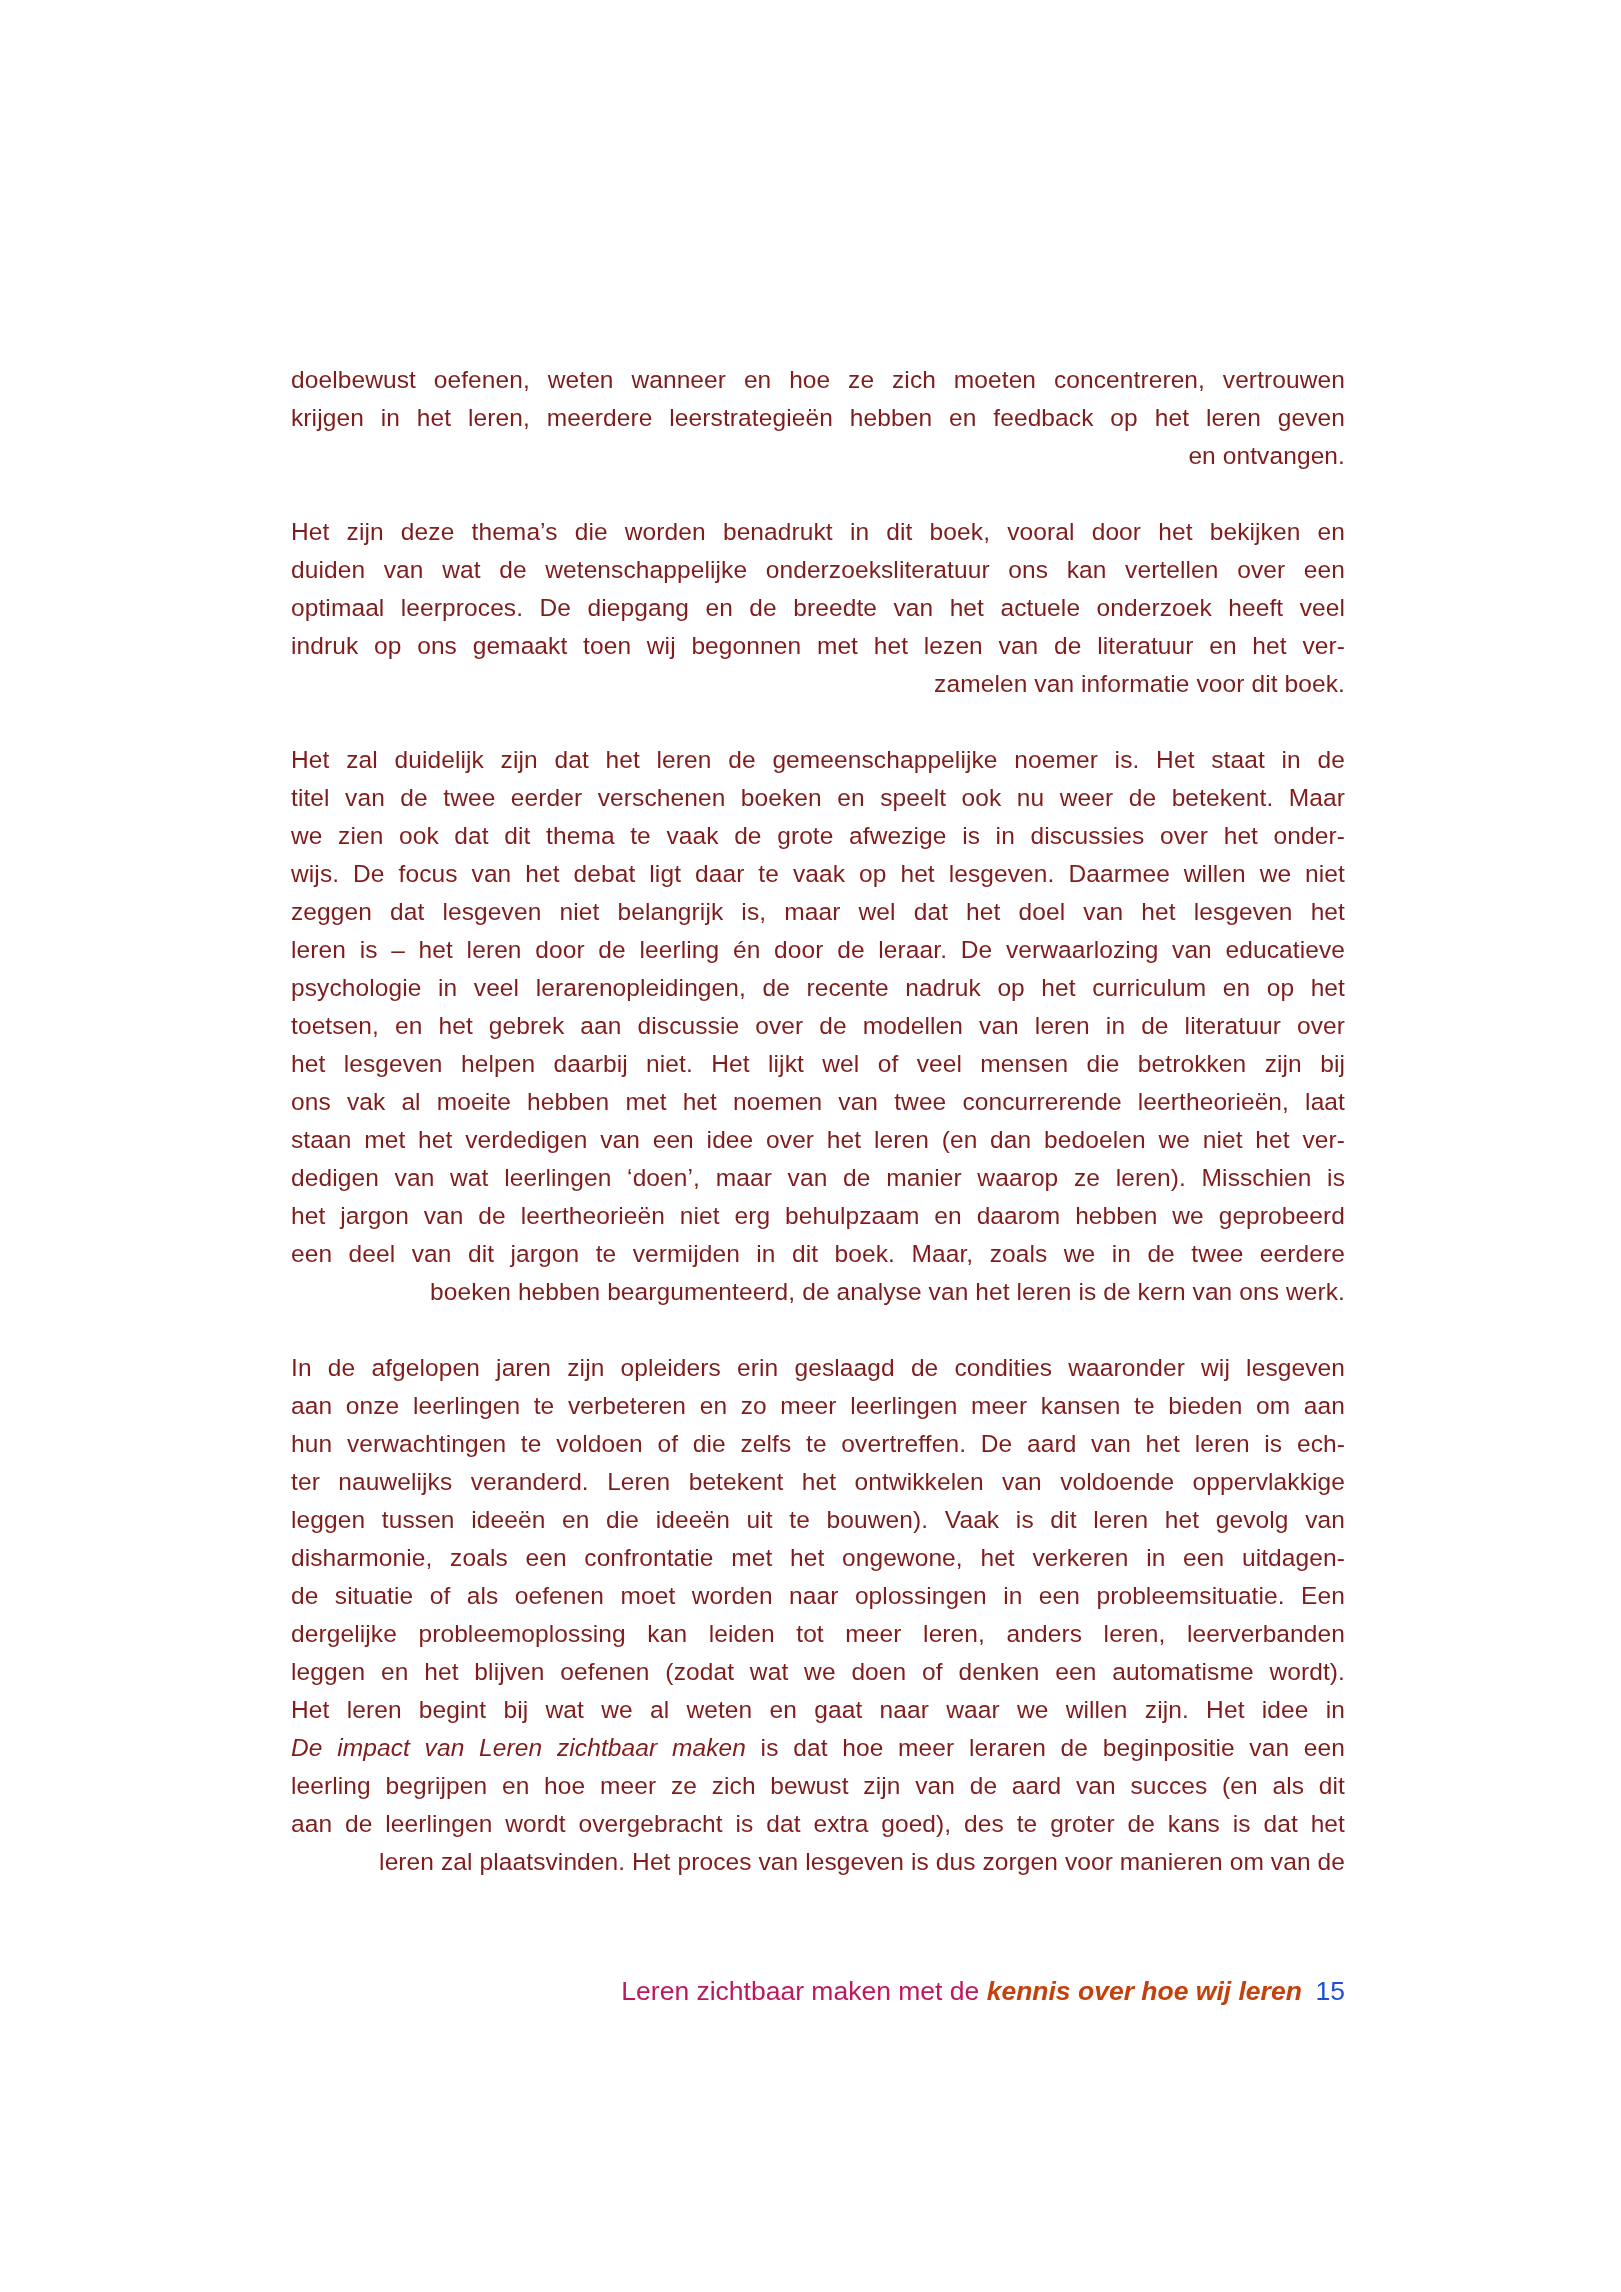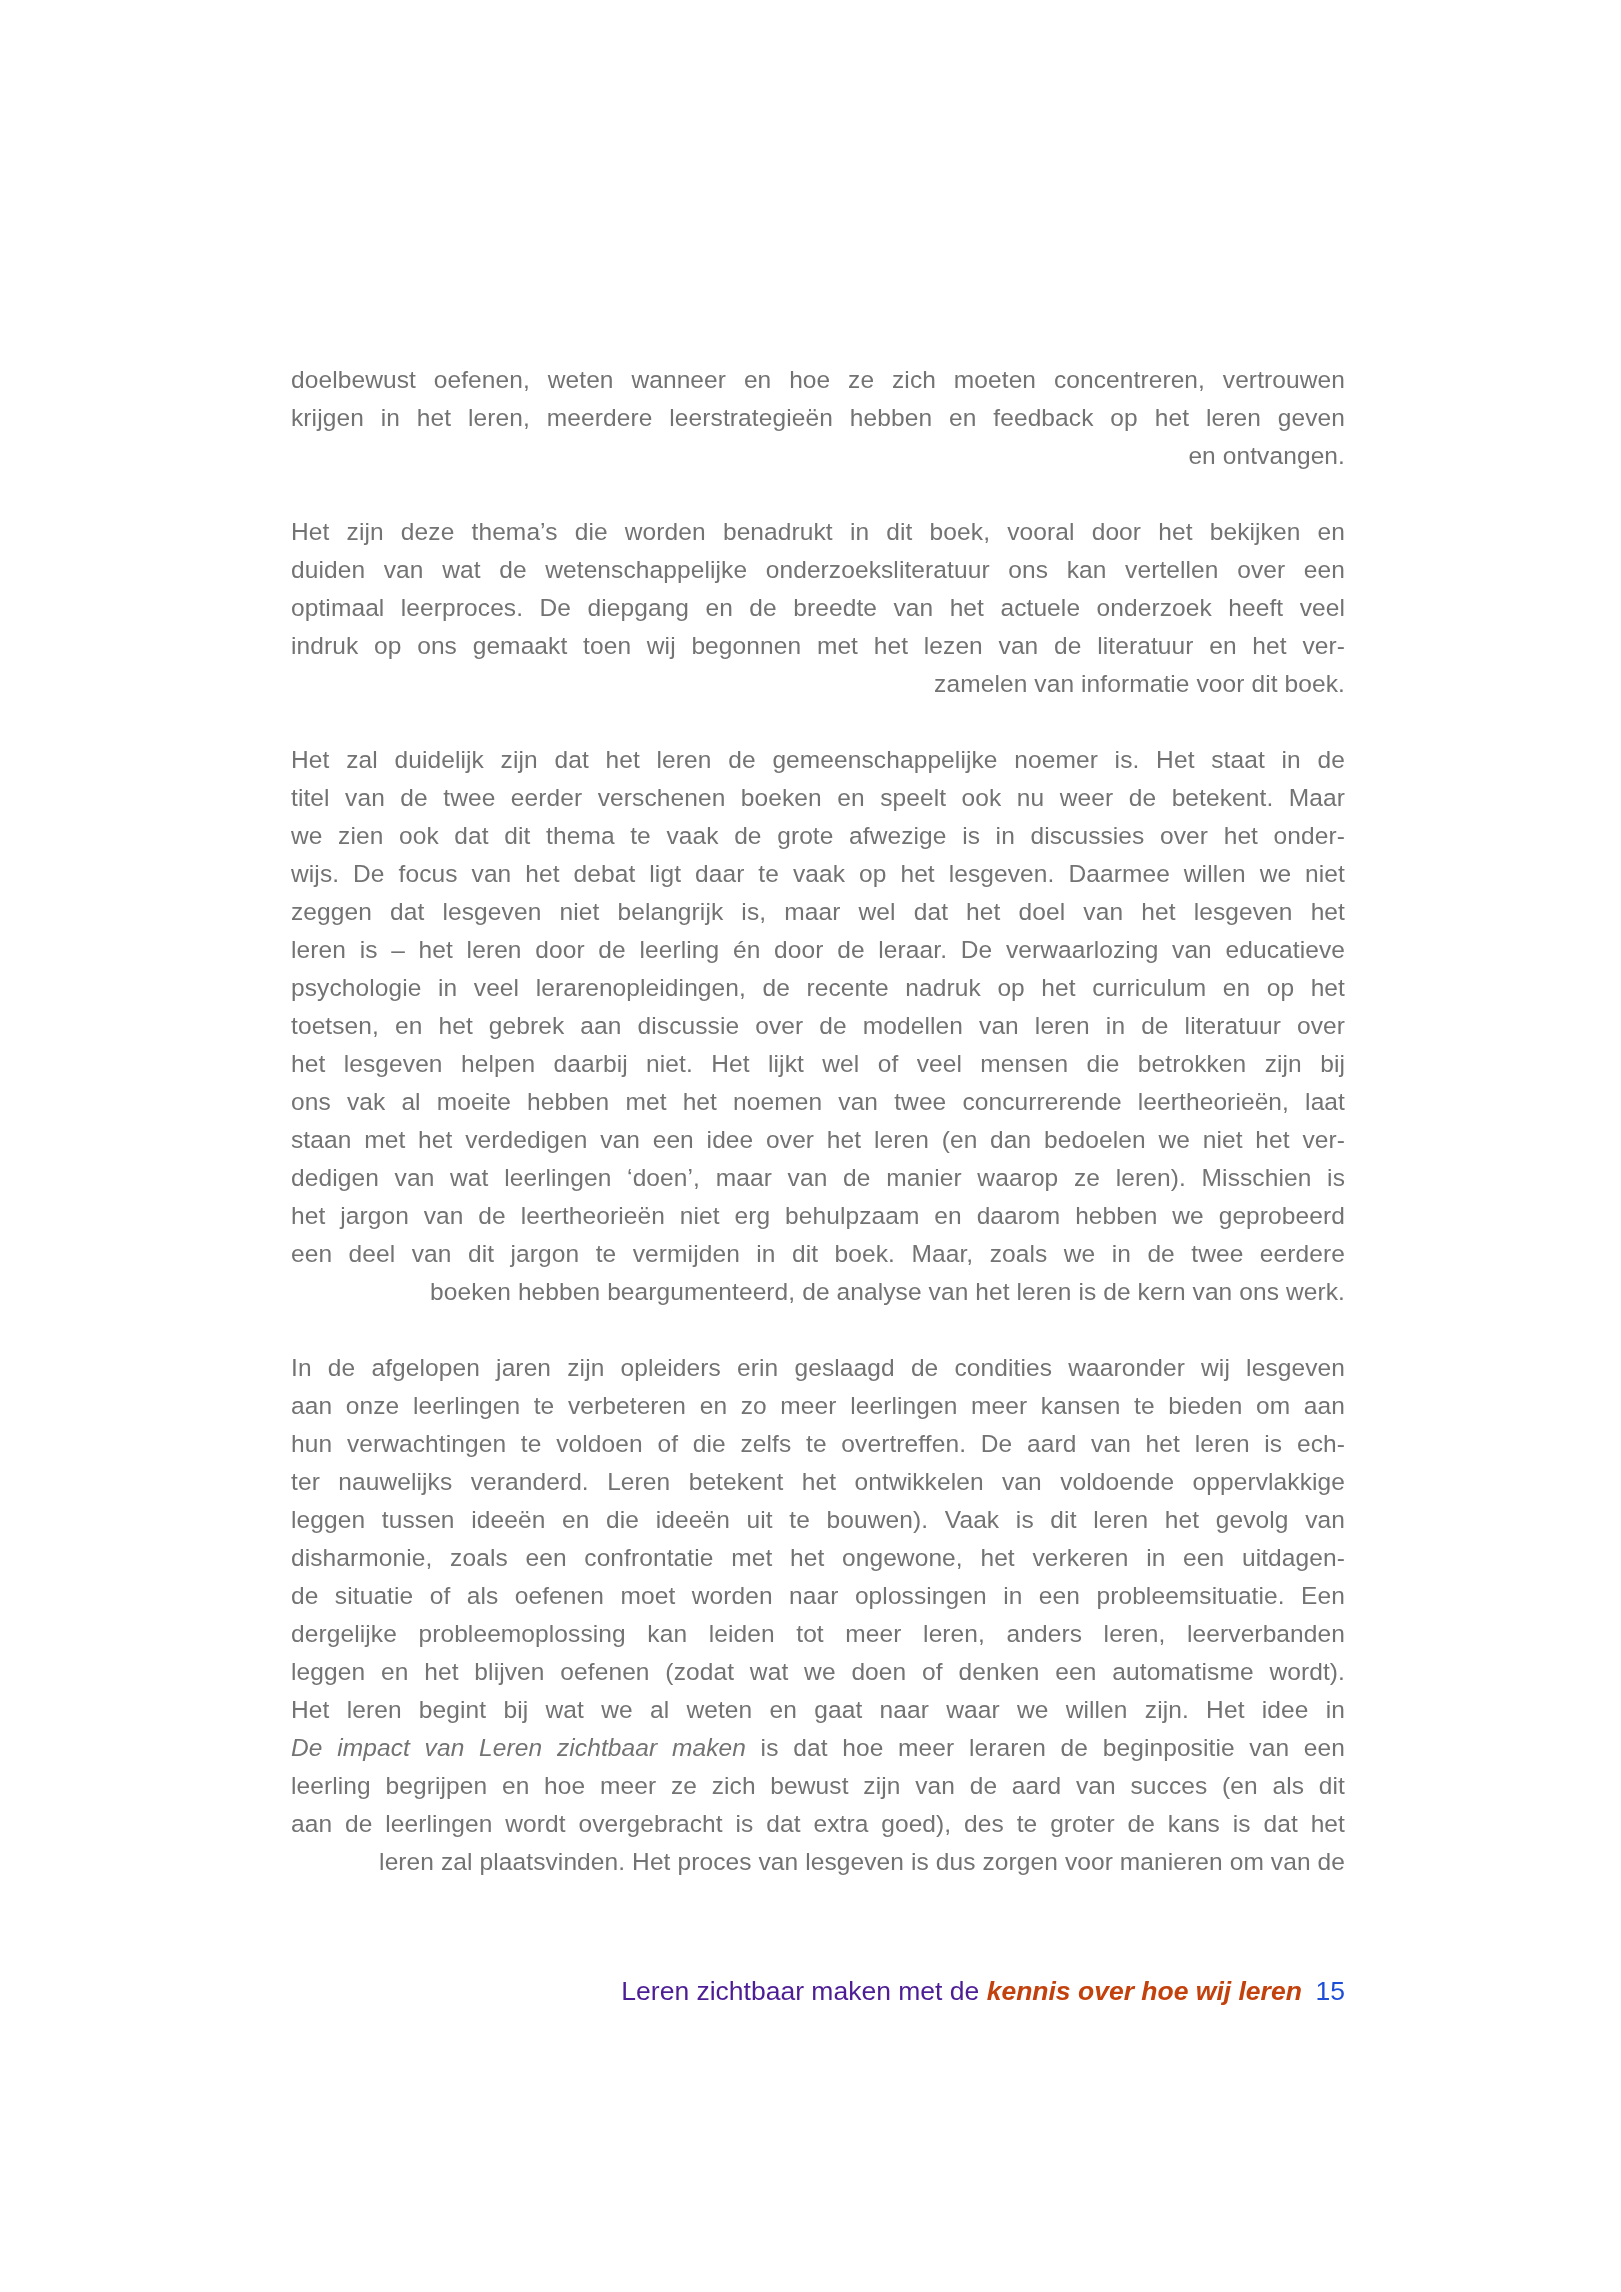--- a/index.html
+++ b/index.html
@@ -49,21 +49,21 @@
   }
   .f-light { font-weight: 400; }
   .f-dark  { font-weight: 600; }
   .f-num   { font-weight: 400; margin-left: 13.7px; }
 </style>
 </head>
 <body>
 
 <div class="page" style="background: rgb(255, 255, 255);">
 
-  <main class="text-block" id="paragraphs" style="color: #737373;">
+  <main class="text-block" id="paragraphs" style="color: #7f1d1d;">
       <div class="para">
         <div class="line just">doelbewust oefenen, weten wanneer en hoe ze zich moeten concentreren, vertrouwen</div>
         <div class="line just">krijgen in het leren, meerdere leerstrategieën hebben en feedback op het leren geven</div>
         <div class="line">en ontvangen.</div>
       </div>
       <div class="para">
         <div class="line just">Het zijn deze thema’s die worden benadrukt in dit boek, vooral door het bekijken en</div>
         <div class="line just">duiden van wat de wetenschappelijke onderzoeksliteratuur ons kan vertellen over een</div>
         <div class="line just">optimaal leerproces. De diepgang en de breedte van het actuele onderzoek heeft veel</div>
         <div class="line just">indruk op ons gemaakt toen wij begonnen met het lezen van de literatuur en het ver-</div>
@@ -98,17 +98,17 @@
         <div class="line just">leggen en het blijven oefenen (zodat wat we doen of denken een automatisme wordt).</div>
         <div class="line just">Het leren begint bij wat we al weten en gaat naar waar we willen zijn. Het idee in</div>
         <div class="line just"><em>De impact van Leren zichtbaar maken</em><span> is dat hoe meer leraren de beginpositie van een</span></div>
         <div class="line just">leerling begrijpen en hoe meer ze zich bewust zijn van de aard van succes (en als dit</div>
         <div class="line just">aan de leerlingen wordt overgebracht is dat extra goed), des te groter de kans is dat het</div>
         <div class="line">leren zal plaatsvinden. Het proces van lesgeven is dus zorgen voor manieren om van de</div>
       </div>
     </main>
 
   <footer class="footer">
-    <span class="f-light" style="color: #4c1d95;">Leren zichtbaar maken met de </span><span class="f-dark" style="color: #c2410c; font-style: italic;">kennis over hoe wij leren</span><span class="f-num" style="color: #1d4ed8;">15</span>
+    <span class="f-light" style="color: #be185d;">Leren zichtbaar maken met de </span><span class="f-dark" style="color: #c2410c; font-style: italic;">kennis over hoe wij leren</span><span class="f-num" style="color: #1d4ed8;">15</span>
   </footer>
 
 </div>
 
 
 </body></html>

